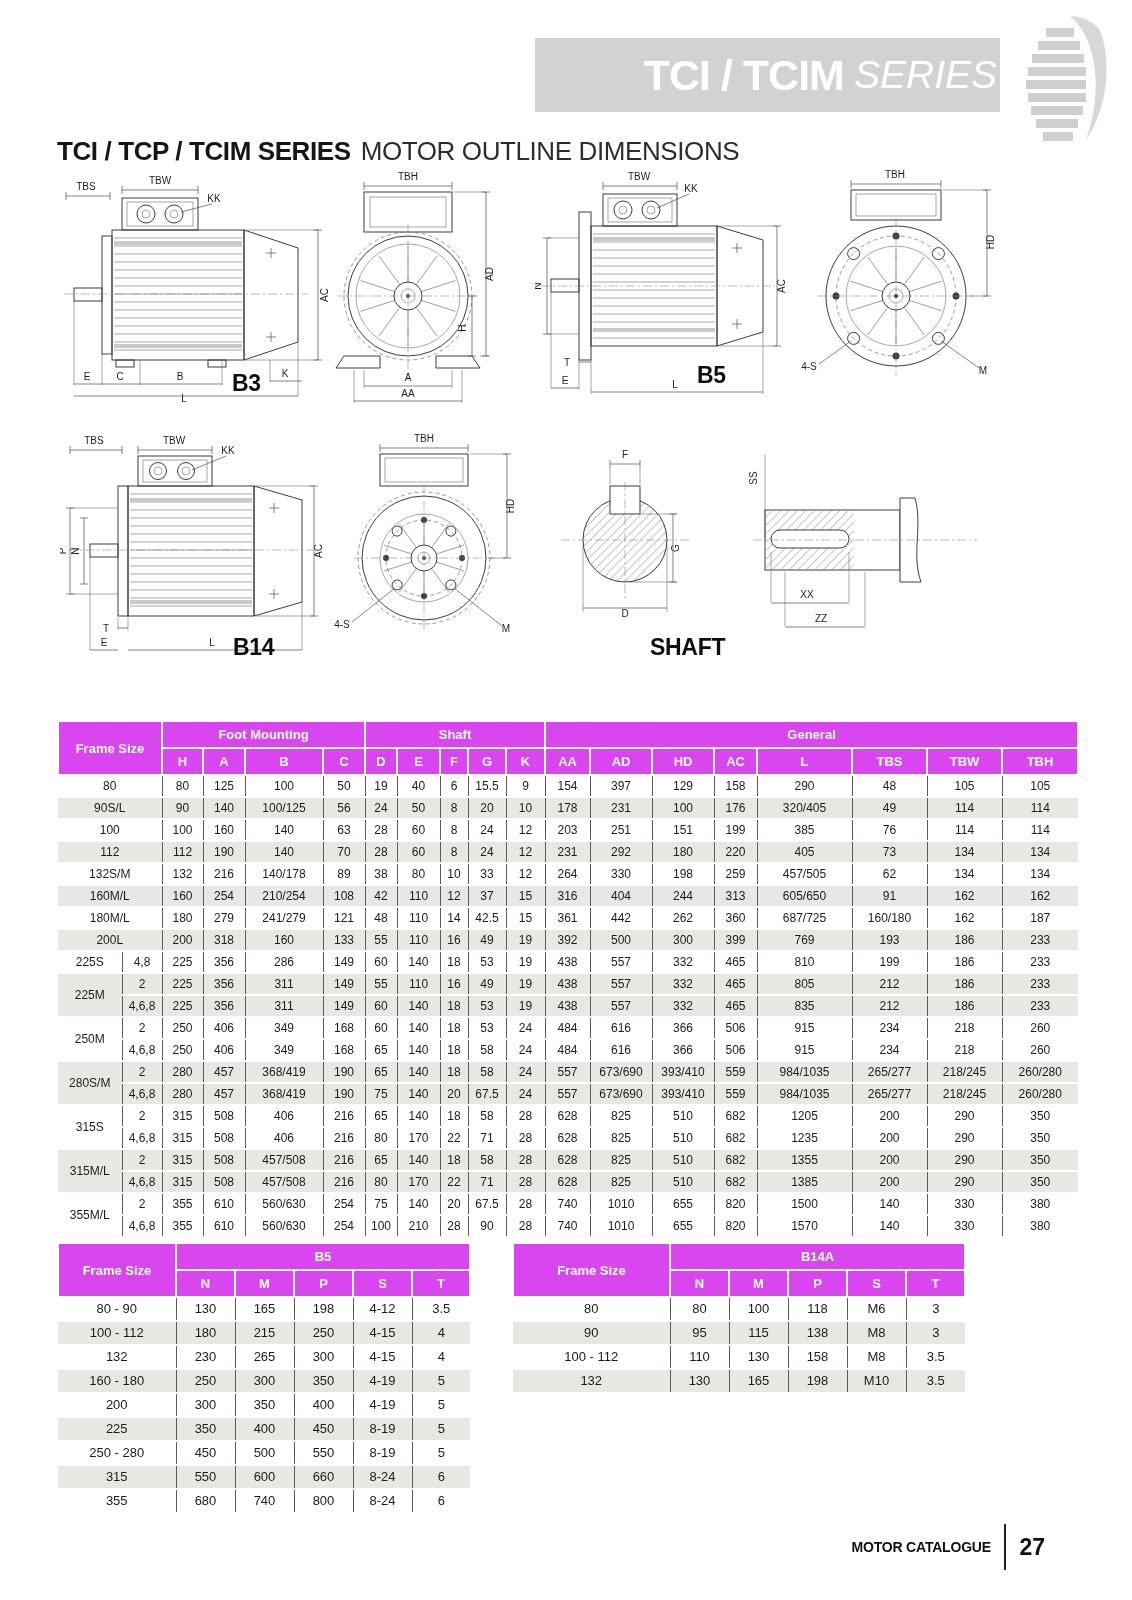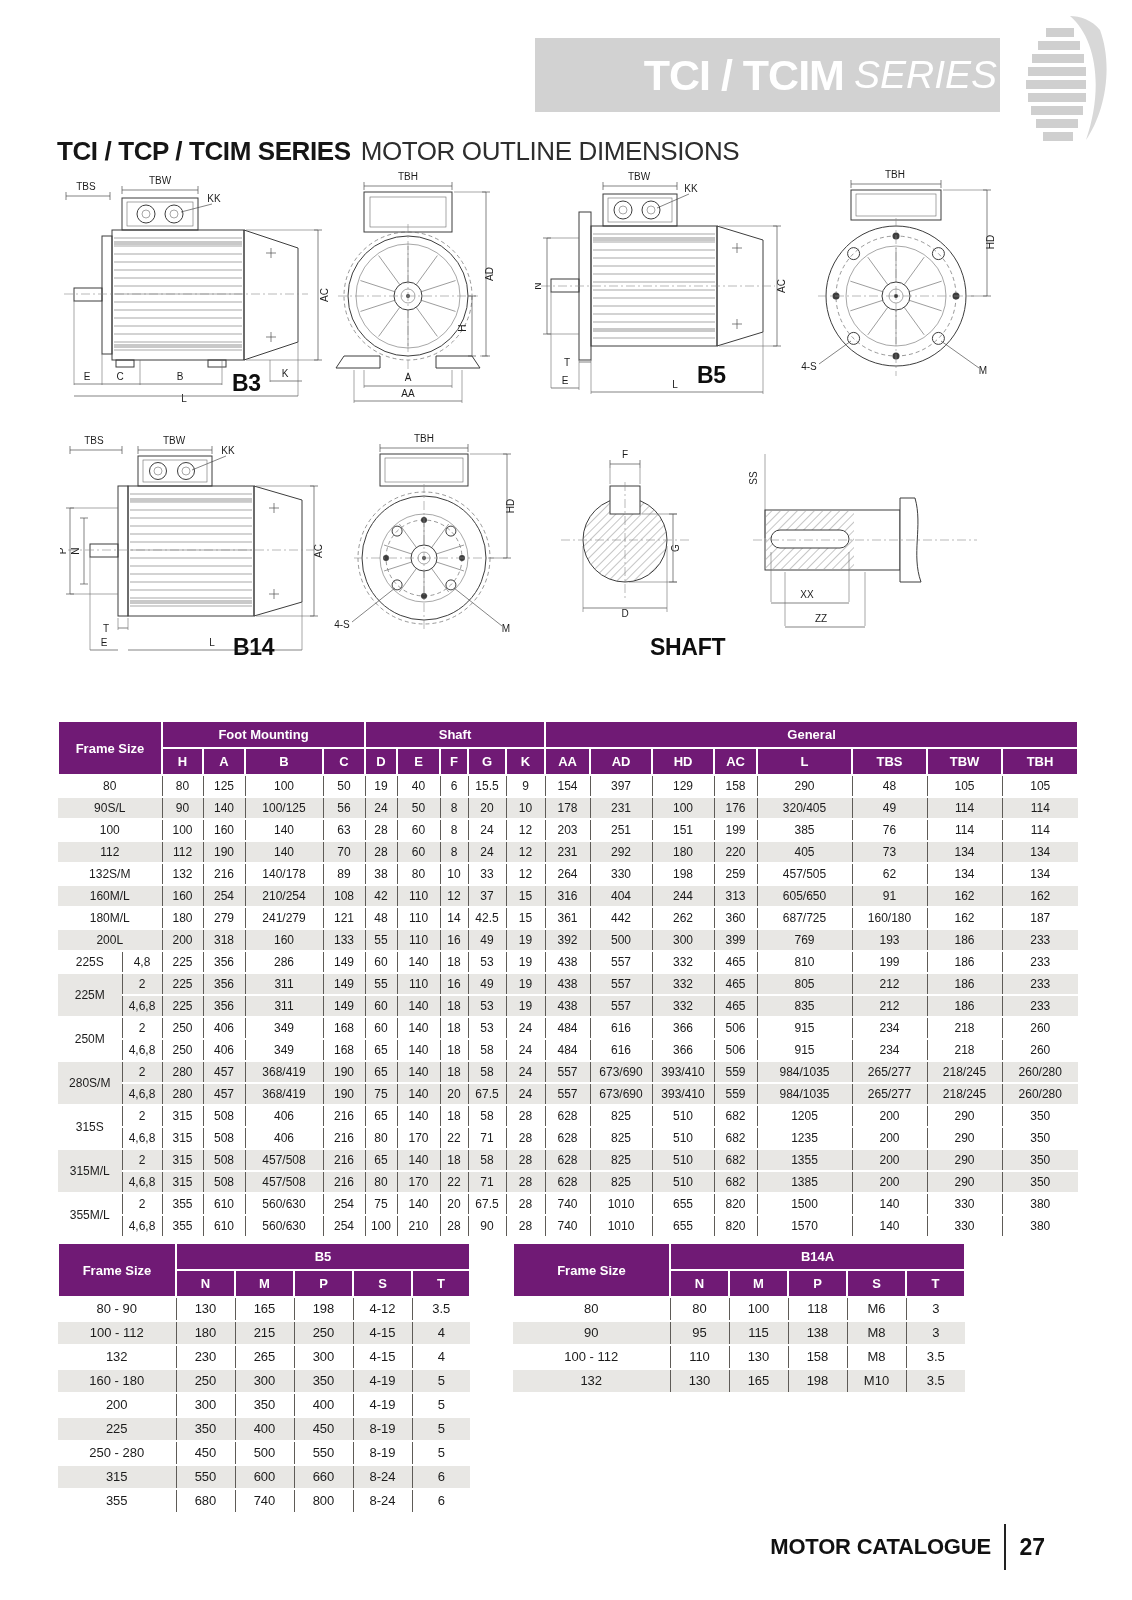--- a/index.html
+++ b/index.html
@@ -31,36 +31,36 @@
   .cl   { fill:none; stroke:#8a8a8a; stroke-width:0.6; stroke-dasharray:9 3 2 3; }
   .dash { fill:none; stroke:#6b6b6b; stroke-width:0.7; stroke-dasharray:4 3; }
   .caption { position:absolute; font-weight:bold; font-size:23px; color:#0e0e0e; text-align:left; letter-spacing:-0.3px; }
   #cap-b3 {left:232px; top:370px; width:86px;}
   #cap-b5 {left:697px; top:362px; width:90px;}
   #cap-b14 {left:233px; top:634px; width:96px;}
   #cap-shaft {left:650px; top:634px; width:190px;}
 
   
   table.dims { position:absolute; border-collapse:collapse; table-layout:fixed; }
-  table.dims th { background:#701a75; color:#fff; border:2px solid #fff; font-size:13px; font-weight:bold; padding:5px 1px; }
+  table.dims th { background:#d946ef; color:#fff; border:2px solid #fff; font-size:13px; font-weight:bold; padding:5px 1px; }
   table.dims td { border-left:1px solid #5e5b57; border-right:1px solid #5e5b57; border-top:2px solid #fff;
                   border-bottom:2px solid #fff; text-align:center; vertical-align:middle; font-size:12px;
                   color:#1b1b1b; padding:1px; height:18px; line-height:18px; }
   table.dims td:first-child { border-left:0; }
   table.dims td:last-child { border-right:0; }
   table.dims tr.shade td { background:#e8e7e4; }
   #main-table { left:57px; top:720px; width:1020px; }
   #b5-table   { left:57px; top:1242px; width:412px; }
   #b14a-table { left:512px; top:1242px; width:452px; }
   #b5-table td, #b14a-table td { font-size:13px; height:20px; padding:2px 1px; }
 
   
   .footer { position:absolute; left:700px; top:1524px; width:345px; display:flex; align-items:center;
             justify-content:flex-end; gap:13px; }
-  .f-label { font-weight:bold; font-size:22px; color:#111; letter-spacing:-0.2px; }
+  .f-label { font-weight:bold; font-size:14px; color:#111; letter-spacing:-0.2px; }
   .f-bar { width:2.5px; height:46px; background:#222; }
   .f-page { font-weight:bold; font-size:23px; color:#111; }
 </style>
 </head>
 <body>
 
 <div class="page">
 
   <div class="banner">
     <span class="bold">TCI / TCIM</span>

